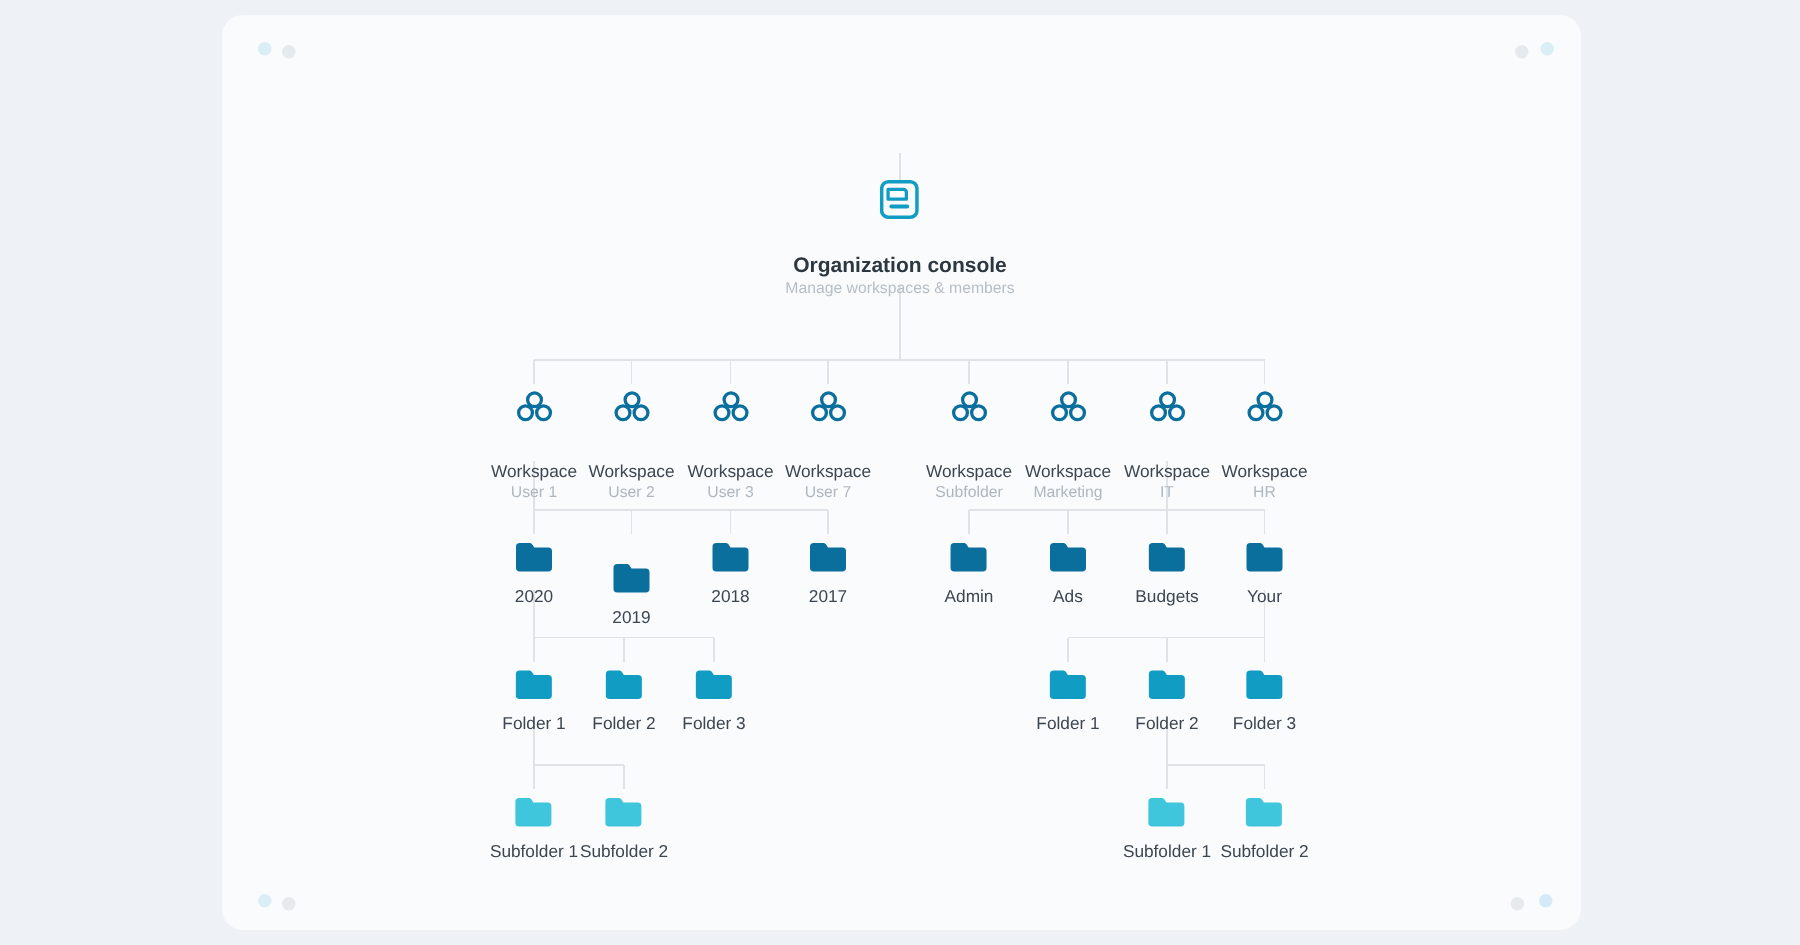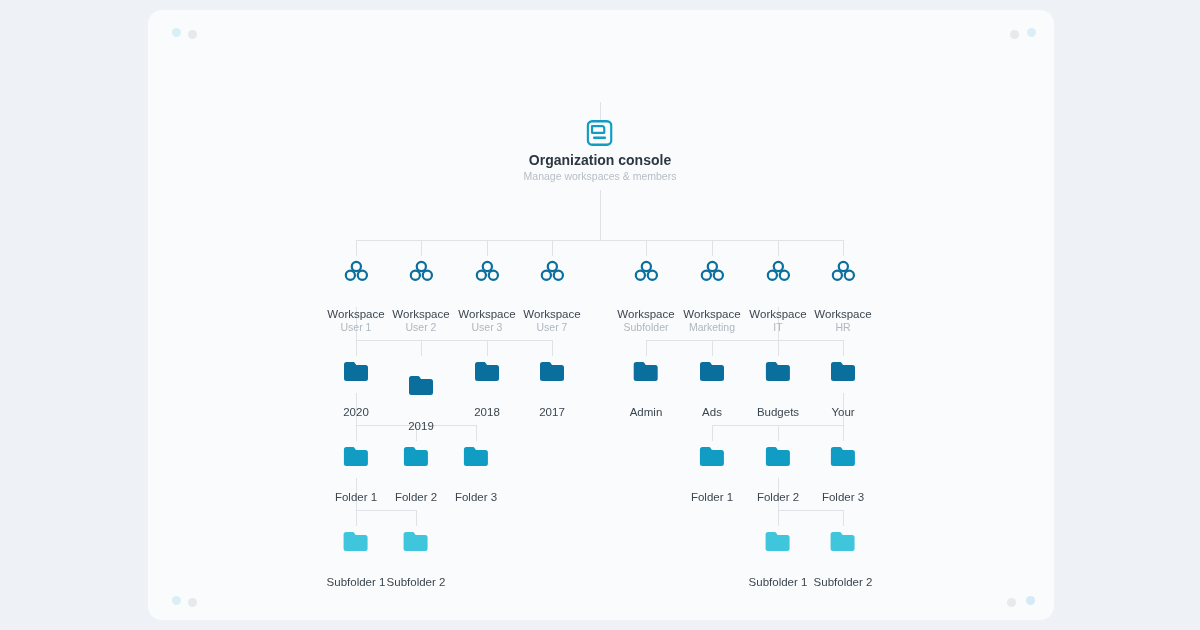--- a/index.html
+++ b/index.html
@@ -54,25 +54,25 @@
     color: #aeb7c0;
     font-size: 10.5px;
     line-height: 13px;
     white-space: nowrap;
   }
   
   #root-node { top: 30px; left: 452px; }
   #root-node .lbl { font-size: 16px; font-weight: bold; color: #2c3742; margin-top: 9px; }
   
   #console-node { top: 110px; left: 452px; }
-  #console-node .lbl { font-size: 14px; font-weight: bold; color: #2c3742; margin-top: 4px; }
+  #console-node .lbl { font-size: 14px; font-weight: bold; color: #2c3742; margin-top: 19px; }
   #console-node .sub { font-size: 10.5px; color: #b6bec6; margin-top: 3px; }
 
   .ws .lbl { margin-top: 22px; }
-  .fl .lbl { margin-top: 20px; }
+  .fl .lbl { margin-top: 5px; }
 </style>
 </head>
 <body>
 
 <div id="stage">
 
   <div id="card">
 
     <div id="diagram">
 

